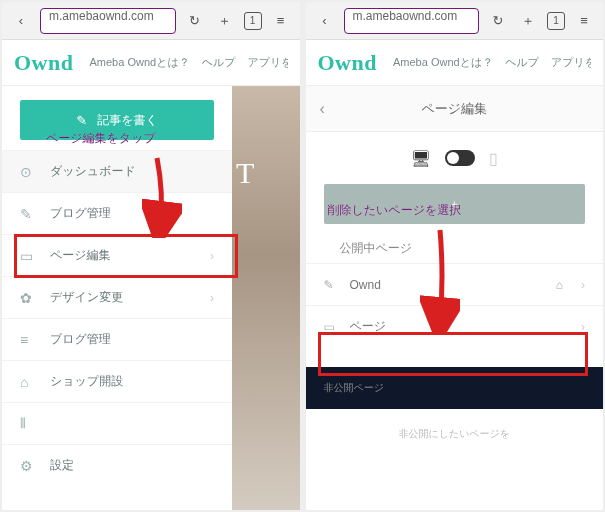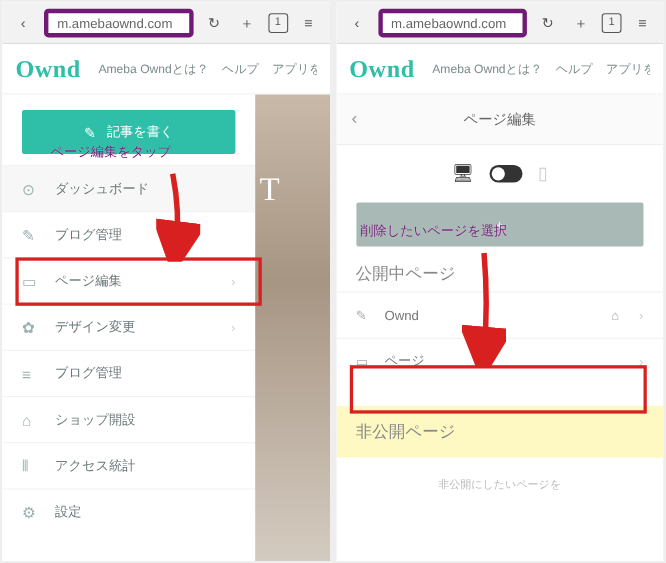--- a/index.html
+++ b/index.html
@@ -33,25 +33,25 @@
     color: #555;
   }
   .chrome .back, .chrome .plus, .chrome .menu, .chrome .reload {
     width: 22px; height: 22px;
     display: flex; align-items: center; justify-content: center;
     color: #555;
   }
   .addr {
     flex: 1;
     background: #fff;
-    border: 4px solid #701a75;
+    border: 1px solid #701a75;
     border-radius: 4px;
     height: 26px;
     display: flex;
-    align-items: center;
+    align-items: flex-start;
     padding: 0 8px;
     font-size: 12px;
     color: #666;
   }
   .tabcount {
     width: 18px; height: 18px;
     border: 1.5px solid #555;
     border-radius: 3px;
     display: flex; align-items: center; justify-content: center;
     font-size: 10px;
@@ -167,42 +167,43 @@
     height: 40px;
     background: #a9b9b5;
     color: #fff;
     display: flex; align-items: center; justify-content: center;
     gap: 12px;
     font-size: 12px;
     border-radius: 2px;
   }
   .sect-label {
     padding: 0 18px;
-    font-size: 15px;
+    font-size: 12px;
     color: #888;
     margin-bottom: 6px;
+    margin-left: 16px;
   }
   .page-row {
     height: 42px;
     display: flex;
     align-items: center;
     padding: 0 18px;
     gap: 12px;
     font-size: 12px;
     color: #777;
     border-top: 1px solid #f0f0f0;
   }
   .page-row .ico { width: 14px; color: #aaa; }
   .page-row .home { margin-left: auto; color: #aaa; margin-right: 6px; }
   .page-row .chev { color: #ccc; }
   .priv-sect {
     margin-top: 20px;
-    background: #fef9c3;
+    background: #0f172a;
     padding: 14px 18px;
-    font-size: 15px;
+    font-size: 10px;
     color: #888;
   }
   .priv-note {
     text-align: center;
     font-size: 10px;
     color: #bbb;
     padding: 18px 0 2px;
   }
   
   .annot {
@@ -278,21 +279,20 @@
       <div class="side-item">
         <span class="ico">≡</span>
         <span>ブログ管理</span>
       </div>
       <div class="side-item">
         <span class="ico">⌂</span>
         <span>ショップ開設</span>
       </div>
       <div class="side-item">
         <span class="ico">⫴</span>
-        <span>アクセス統計</span>
       </div>
       <div class="side-item">
         <span class="ico">⚙</span>
         <span>設定</span>
       </div>
     </div>
     <div class="preview-strip"></div>
   </div>
 
   <div class="annot" style="top:128px; left:44px;">ページ編集をタップ</div>

